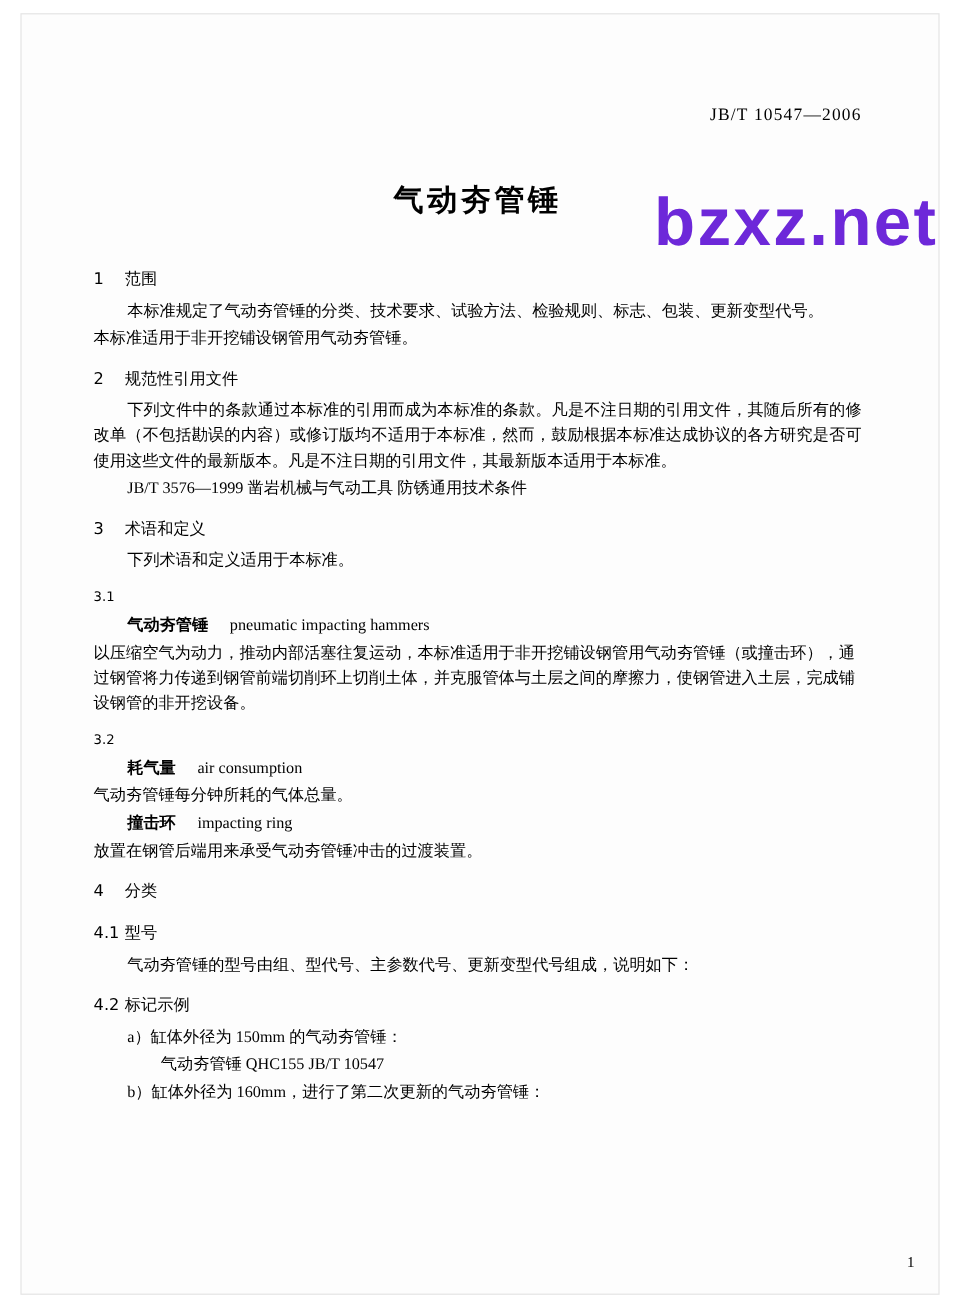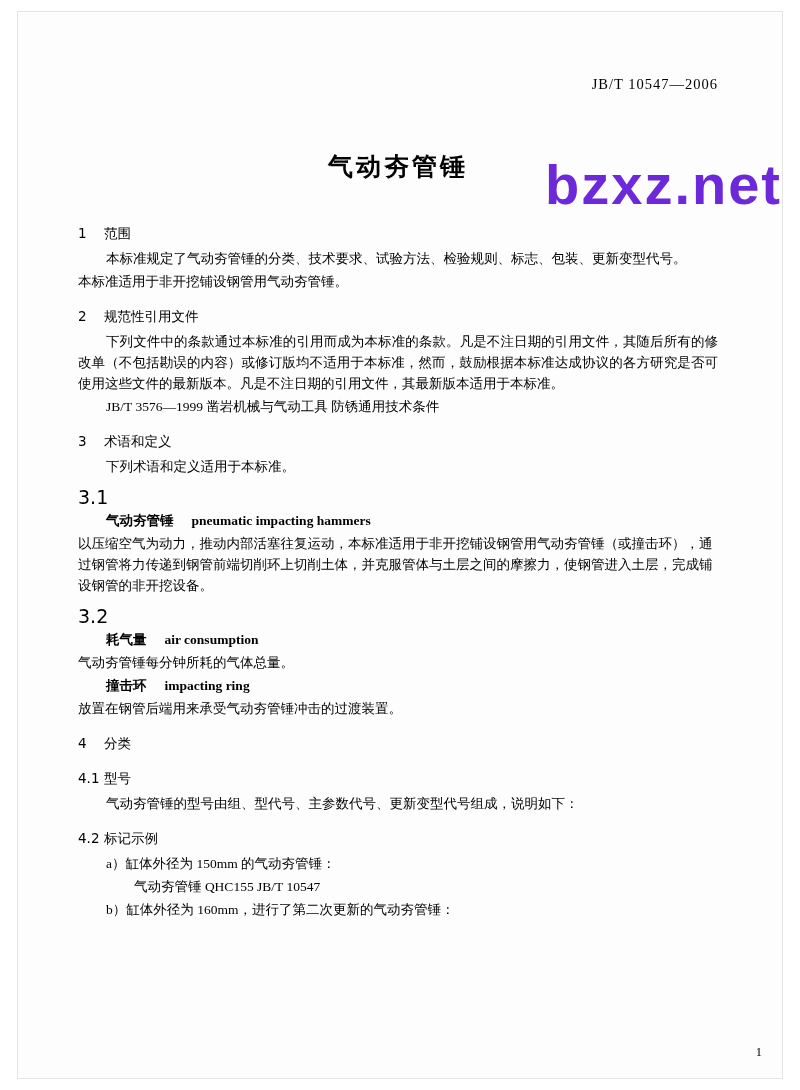--- a/index.html
+++ b/index.html
@@ -43,21 +43,21 @@
     font-weight: bold;
     font-size: 56px;
     letter-spacing: 2px;
     color: #6d28d9;
     user-select: none;
     z-index: 0;
   }
   .header-code {
     position: absolute;
     right: 0;
-    top: 4px;
+    top: 16px;
     font-family: "Liberation Serif", serif;
     font-size: 14.5px;
     letter-spacing: 1px;
     text-align: right;
   }
   .doc-title {
     position: relative;
     z-index: 2;
     margin-top: 78px;
     text-align: center;
@@ -79,39 +79,39 @@
     font-weight: normal;
     margin-top: 14px;
     margin-bottom: 4px;
   }
   .sec-head .num {
     display: inline-block;
     width: 26px;
   }
   .subnum {
     font-family: "DejaVu Sans", "Liberation Sans", sans-serif;
-    font-size: 19px;
+    font-size: 11px;
     margin-top: 10px;
   }
   .para {
     text-indent: 28px;
     margin: 2px 0;
     text-align: justify;
   }
   .para-noind {
     text-indent: 0;
     margin: 2px 0;
   }
   .term {
     font-weight: bold;
     text-indent: 28px;
     margin: 2px 0;
   }
   .term .en {
-    font-weight: bold;
+    font-weight: normal;
     padding-left: 18px;
   }
   .ref-line {
     text-indent: 28px;
     margin: 2px 0;
   }
   .indent1 {
     padding-left: 28px;
     margin: 2px 0;
   }

